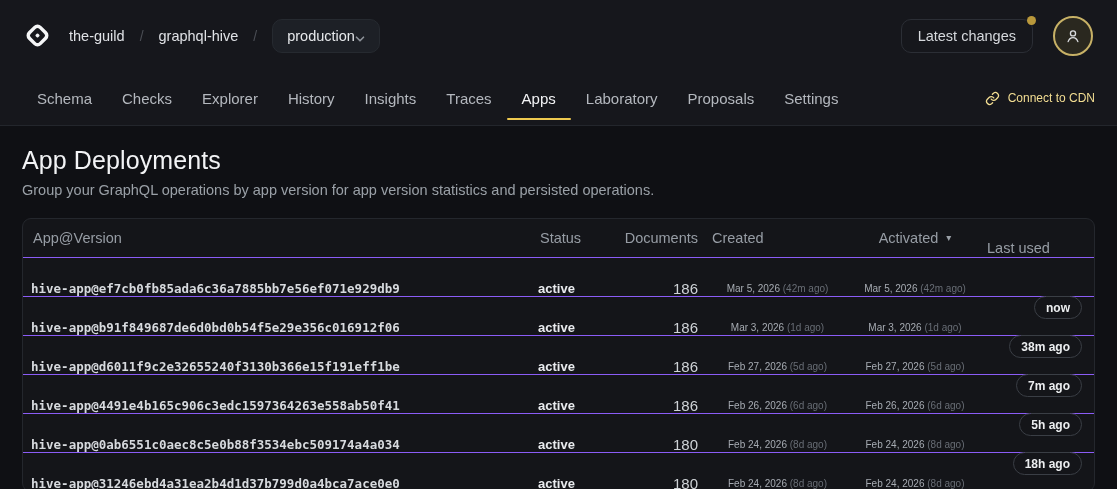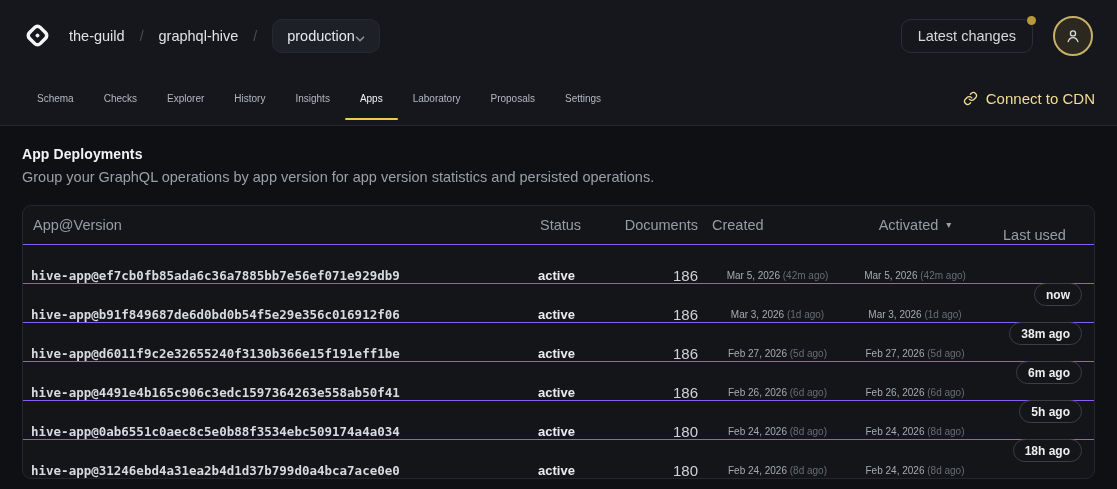--- a/index.html
+++ b/index.html
@@ -42,56 +42,56 @@
     width:40px; height:40px; border-radius:50%;
     border:2px solid #c7b166; background:#2a281f;
     display:flex; align-items:center; justify-content:center; cursor:pointer;
   }
 
   
   .nav-row { height:54px; display:flex; align-items:stretch; padding:0 22px; }
   .tabs { display:flex; align-items:stretch; }
   .tab {
     position:relative; display:flex; align-items:center;
-    padding:0 15px; font-size:10px; color:#b4b8be; cursor:pointer;
+    padding:0 15px; font-size:15px; color:#b4b8be; cursor:pointer;
   }
   .tab.active { color:#f2f3f5; }
   .tab.active::after {
     content:""; position:absolute; left:0; right:0; bottom:5px; height:2px;
     background:#eec94f; border-radius:2px;
   }
   .cdn-link {
     margin-left:auto; display:flex; align-items:center; gap:8px;
-    color:#f2dd92; font-size:15px; cursor:pointer;
+    color:#f2dd92; font-size:12px; cursor:pointer;
   }
 
   
   .content { padding:20px 22px 0; }
-  .page-title { font-size:14px; font-weight:700; color:#f2f3f5; letter-spacing:.1px; }
+  .page-title { font-size:25px; font-weight:400; color:#f2f3f5; letter-spacing:.1px; }
   .page-subtitle { margin-top:7px; font-size:14.5px; color:#9aa0a7; }
 
   
   .table {
     margin-top:20px; background:#141519;
     border:1px solid #24272d; border-radius:9px;
     overflow:hidden;
   }
   .thead, .trow {
     display:grid;
     grid-template-columns:1fr 80px 92px 135px 140px 101px;
     align-items:center; padding:0 8px;
   }
   .thead { height:38px; color:#979da5; font-size:14.5px; }
   .th { padding:0 2px; }
   .th-status { }
   .th-docs { text-align:right; padding-right:12px; }
   .th-created { text-align:left; }
   .th-activated { text-align:center; display:flex; align-items:center; justify-content:center; gap:8px; cursor:pointer; }
   .sort-caret { font-size:10px; color:#9aa0a7; line-height:1; }
-  .th-last { text-align:center; padding-right:4px;margin-top:20px; }
+  .th-last { text-align:left; padding-right:4px;margin-top:20px; }
   .trow { height:39px; border-top:1px solid #8b5cf6; cursor:pointer; }
   .cell-app {
     font-family:"DejaVu Sans Mono", monospace;
     font-weight:700; font-size:12.5px; color:#d7dade;
     white-space:nowrap; overflow:hidden; text-overflow:ellipsis;
   }
   .cell-status { font-size:13px; font-weight:700; color:#e9ebee; }
   .cell-docs { text-align:right; padding-right:12px; font-size:15px; color:#cfd3d7; }
   .cell-date { text-align:center; font-size:10px; white-space:nowrap; }
   .date-abs { color:#a6abb2; }
@@ -144,20 +144,21 @@
     </div>
   </div>
 
   <div class="nav-row">
     <div class="tabs">
         <div class="tab">Schema</div>
         <div class="tab">Checks</div>
         <div class="tab">Explorer</div>
         <div class="tab">History</div>
         <div class="tab">Insights</div>
+        <div class="tab">Traces</div>
         <div class="tab active">Apps</div>
         <div class="tab">Laboratory</div>
         <div class="tab">Proposals</div>
         <div class="tab">Settings</div>
       </div>
     <div class="cdn-link">
       <span style="display:flex;">
         <svg width="15" height="15" viewBox="0 0 24 24" fill="none" stroke="#f2dd92" stroke-width="2.1" stroke-linecap="round">
           <path d="M10 13a5 5 0 0 0 7.5.5l3-3a5 5 0 0 0-7-7l-1.7 1.7"></path>
           <path d="M14 11a5 5 0 0 0-7.5-.5l-3 3a5 5 0 0 0 7 7l1.7-1.7"></path>
@@ -200,21 +201,21 @@
           <div class="cell-date"><span class="date-abs">Mar 3, 2026 </span><span class="date-rel">(1d ago)</span></div>
           <div class="cell-date"><span class="date-abs">Mar 3, 2026 </span><span class="date-rel">(1d ago)</span></div>
           <div class="cell-last"><span class="badge">38m ago</span></div>
         </div>
         <div class="trow">
           <div class="cell-app">hive-app@d6011f9c2e32655240f3130b366e15f191eff1be</div>
           <div class="cell-status">active</div>
           <div class="cell-docs">186</div>
           <div class="cell-date"><span class="date-abs">Feb 27, 2026 </span><span class="date-rel">(5d ago)</span></div>
           <div class="cell-date"><span class="date-abs">Feb 27, 2026 </span><span class="date-rel">(5d ago)</span></div>
-          <div class="cell-last"><span class="badge">6m ago</span></div>
+          <div class="cell-last"><span class="badge">7m ago</span></div>
         </div>
         <div class="trow">
           <div class="cell-app">hive-app@4491e4b165c906c3edc1597364263e558ab50f41</div>
           <div class="cell-status">active</div>
           <div class="cell-docs">186</div>
           <div class="cell-date"><span class="date-abs">Feb 26, 2026 </span><span class="date-rel">(6d ago)</span></div>
           <div class="cell-date"><span class="date-abs">Feb 26, 2026 </span><span class="date-rel">(6d ago)</span></div>
           <div class="cell-last"><span class="badge">5h ago</span></div>
         </div>
         <div class="trow">

